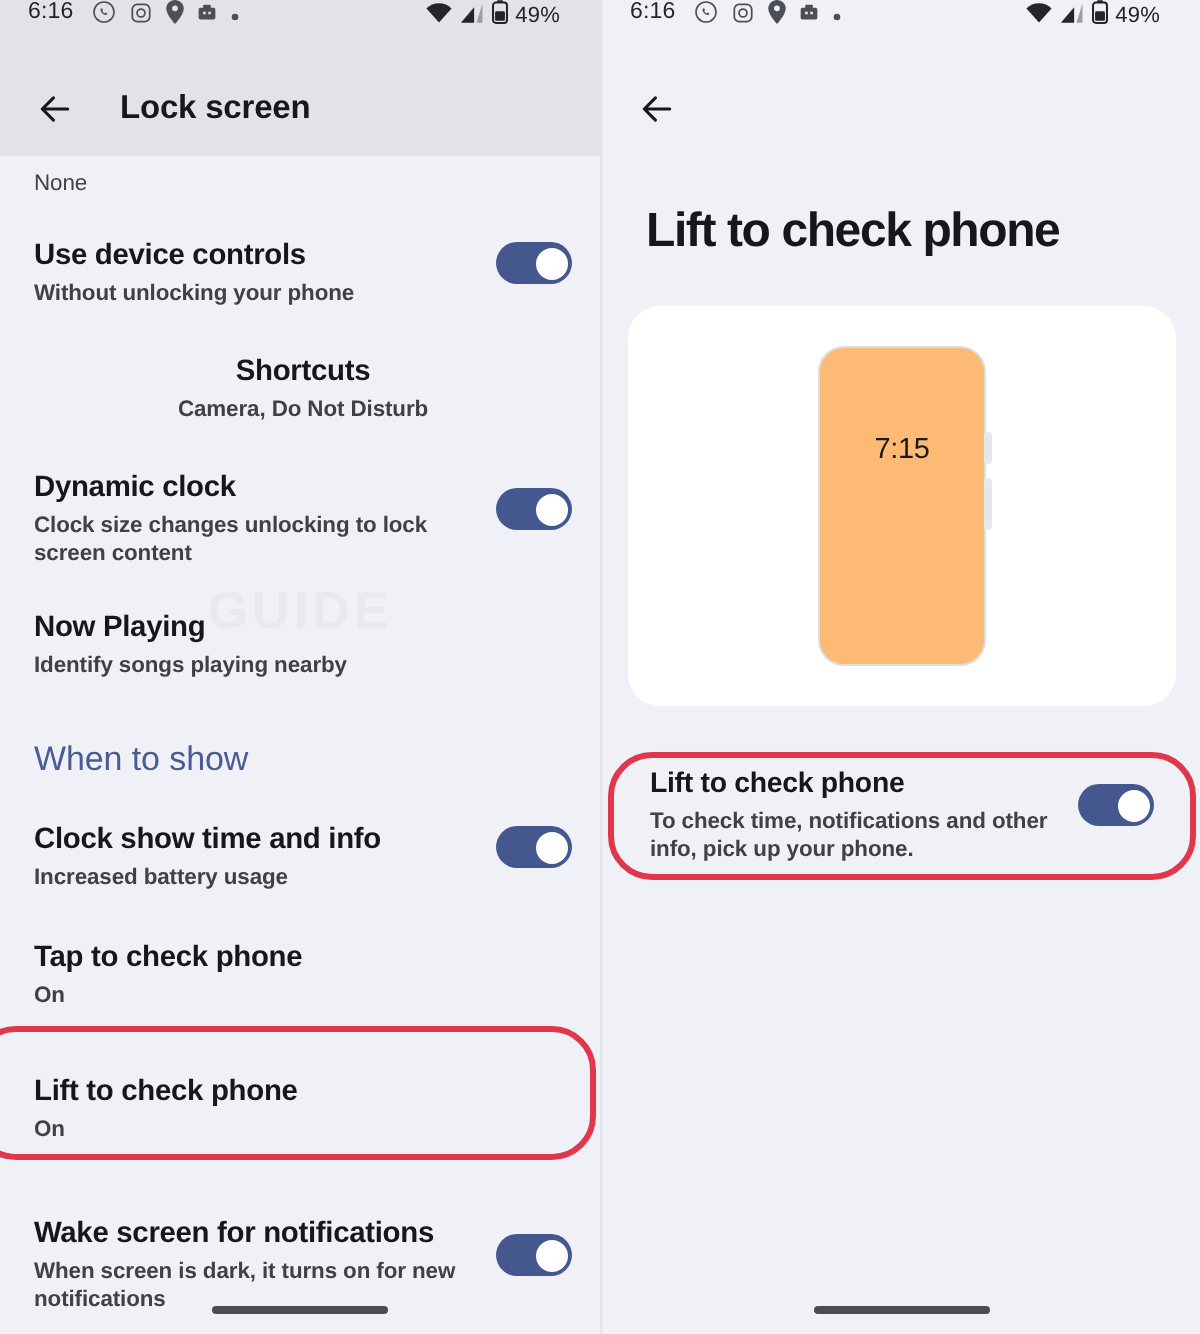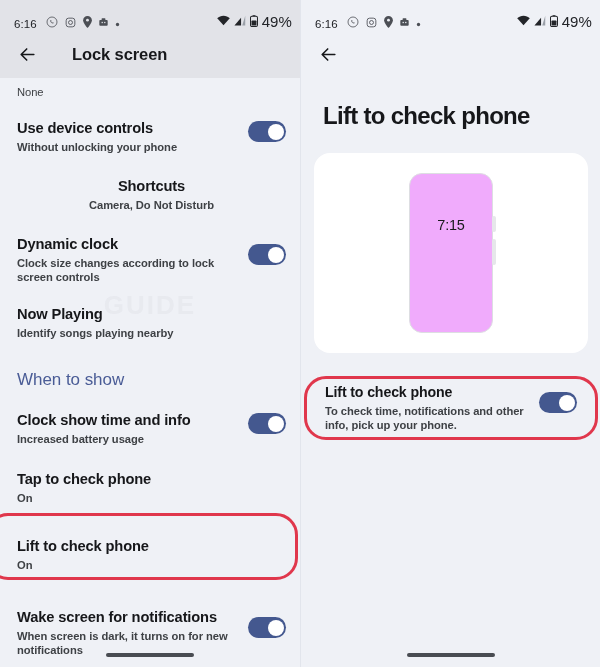--- a/index.html
+++ b/index.html
@@ -8,32 +8,32 @@
     font-family: "Liberation Sans", sans-serif;
     background: #eceef4;
     overflow: hidden;
   }
   .screens { display: flex; width: 600px; height: 667px; }
   .panel { width: 300px; height: 667px; position: relative; background: #eff1f6; overflow: hidden; }
   .panel.right { border-left: 1px solid #e2e5ec; }
 
   
   .statusbar {
-    height: 30px; display: flex; align-items: flex-end;
-    padding: 0 8px 0 14px; font-size: 11px; color: #1c1d1f;
+    height: 30px; display: flex; align-items: flex-start;
+    padding: 0 20px 0 14px; font-size: 11px; color: #1c1d1f;
   }
   .panel.left .statusbar { background: #e2e3e8; }
   .sb-time { font-size: 11.5px; letter-spacing: .1px; color: #222428; }
   .sb-left-icons { display: flex; align-items: center; gap: 7px; margin-left: 9px; }
   .sb-right { margin-left: auto; display: flex; align-items: center; gap: 4px; }
-  .sb-batt-text { font-size: 15px; color: #222428; letter-spacing: .1px; }
+  .sb-batt-text { font-size: 11px; color: #222428; letter-spacing: .1px; }
   .sb-ico { display: block; }
 
   
-  .toolbar { height: 48px; display: flex; align-items: center; padding-left: 14px; gap: 12px; }
+  .toolbar { height: 48px; display: flex; align-items: center; padding-left: 14px; }
   .panel.left .toolbar { background: #e2e3e8; }
   .back-btn { width: 26px; height: 26px; display: flex; align-items: center; justify-content: center; cursor: pointer; }
   .toolbar-title {
     font-size: 16.5px; font-weight: bold; color: #17181b;
     margin-left: 20px; letter-spacing: -0.1px;
   }
 
   
   .list { padding: 0 0 0 0; position: relative; }
   .row { padding: 0 14px 0 17px; display: flex; align-items: flex-start; }
@@ -77,21 +77,21 @@
     font-size: 24px; font-weight: bold; color: #16171a;
     padding: 24px 0 0 22px; letter-spacing: -0.7px;
   }
   .illus-card {
     margin: 23px 12px 0 13px; height: 200px; background: #ffffff;
     border-radius: 16px; display: flex; align-items: center; justify-content: center;
   }
   .phone-art { position: relative; width: 84px; height: 160px; }
   .phone-body {
     position: absolute; inset: 0; border: 1.5px solid #dddee2; border-radius: 13px;
-    background: #f0abfc; display: flex; align-items: flex-start; justify-content: center;
+    background: #fdba74; display: flex; align-items: flex-start; justify-content: center;
   }
   .phone-time {
     font-size: 14.5px; color: #191a1c; margin-top: 43px; letter-spacing: -0.2px;
   }
   .phone-btn {
     position: absolute; left: 83px; width: 3.5px; background: #e6e7ea; border-radius: 2px;
   }
   .phone-btn.b1 { top: 43px; height: 16px; }
   .phone-btn.b2 { top: 66px; height: 26px; }
 
@@ -208,21 +208,21 @@
       <div class="row" style="margin-top:23px;text-align:center;">
         <div class="row-text">
           <div class="row-title">Shortcuts</div>
           <div class="row-sub">Camera, Do Not Disturb</div>
         </div>
       </div>
 
       <div class="row" style="margin-top:23px;">
         <div class="row-text" style="padding-right:14px;">
           <div class="row-title">Dynamic clock</div>
-          <div class="row-sub">Clock size changes according to lock screen controls</div>
+          <div class="row-sub">Clock size changes unlocking to lock screen content</div>
         </div>
         <div class="toggle" style="margin-top:9px;">
             <span class="knob"></span>
           </div>
       </div>
 
       <div class="row" style="margin-top:21px;">
         <div class="row-text">
           <div class="row-title">Now Playing</div>
           <div class="row-sub">Identify songs playing nearby</div>

